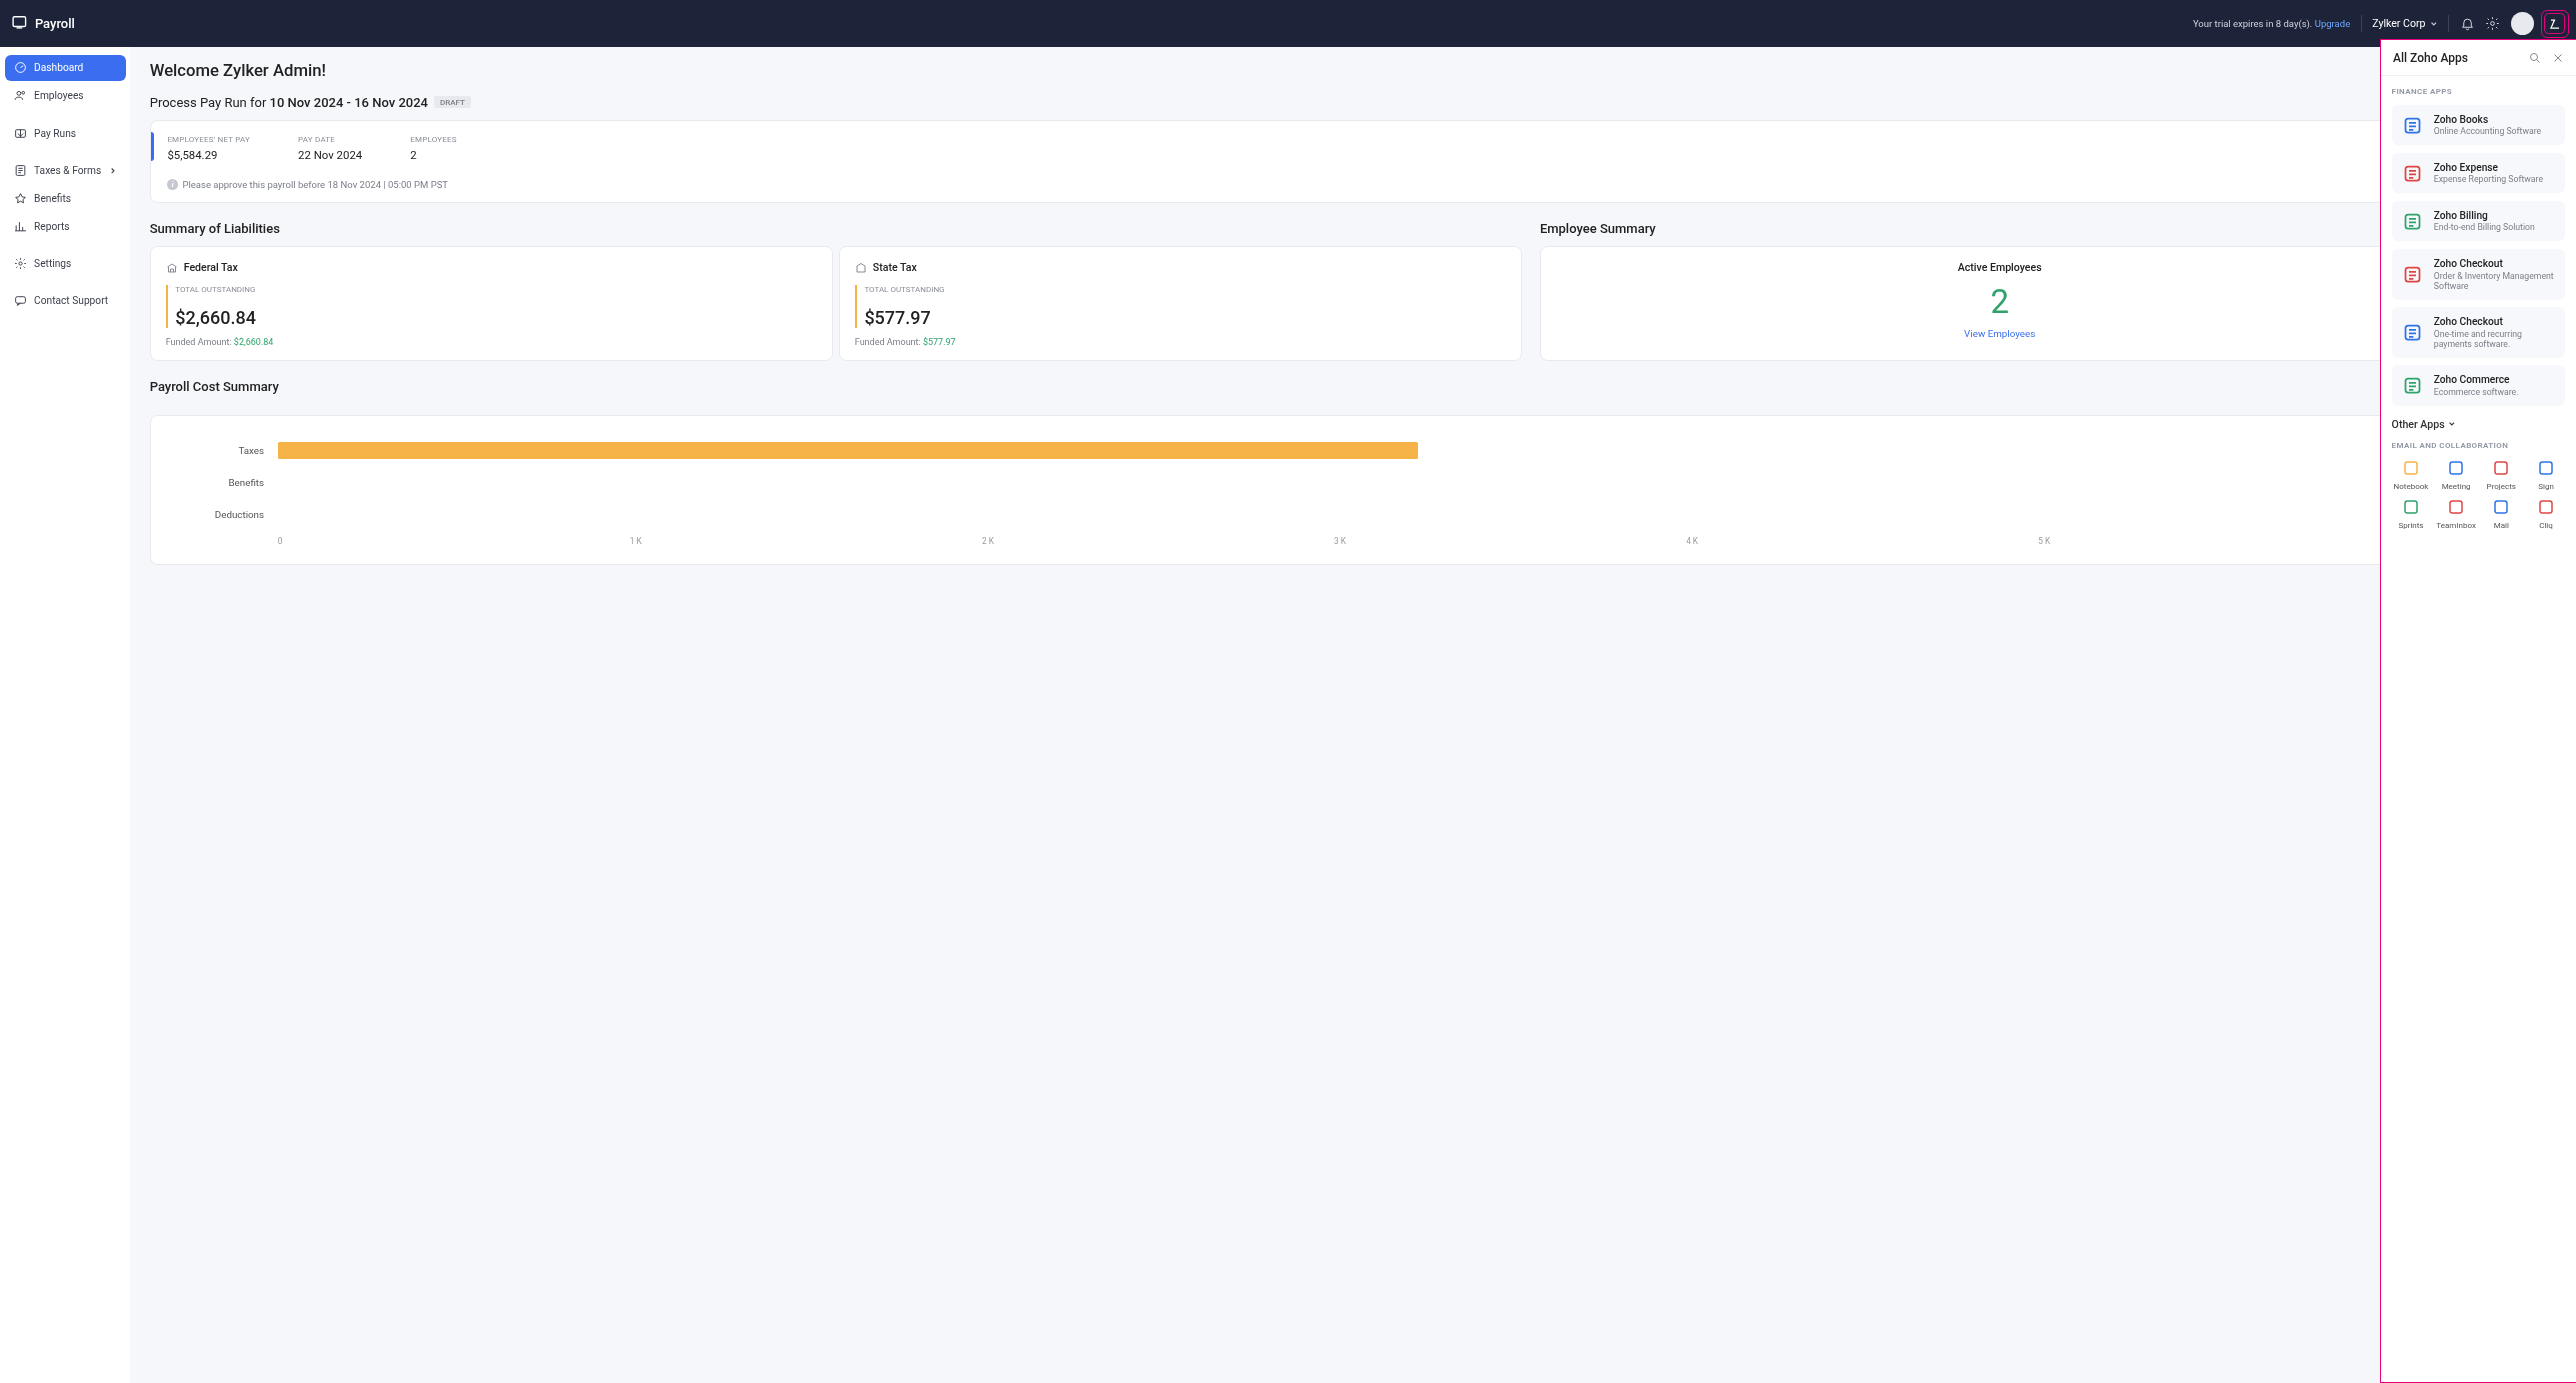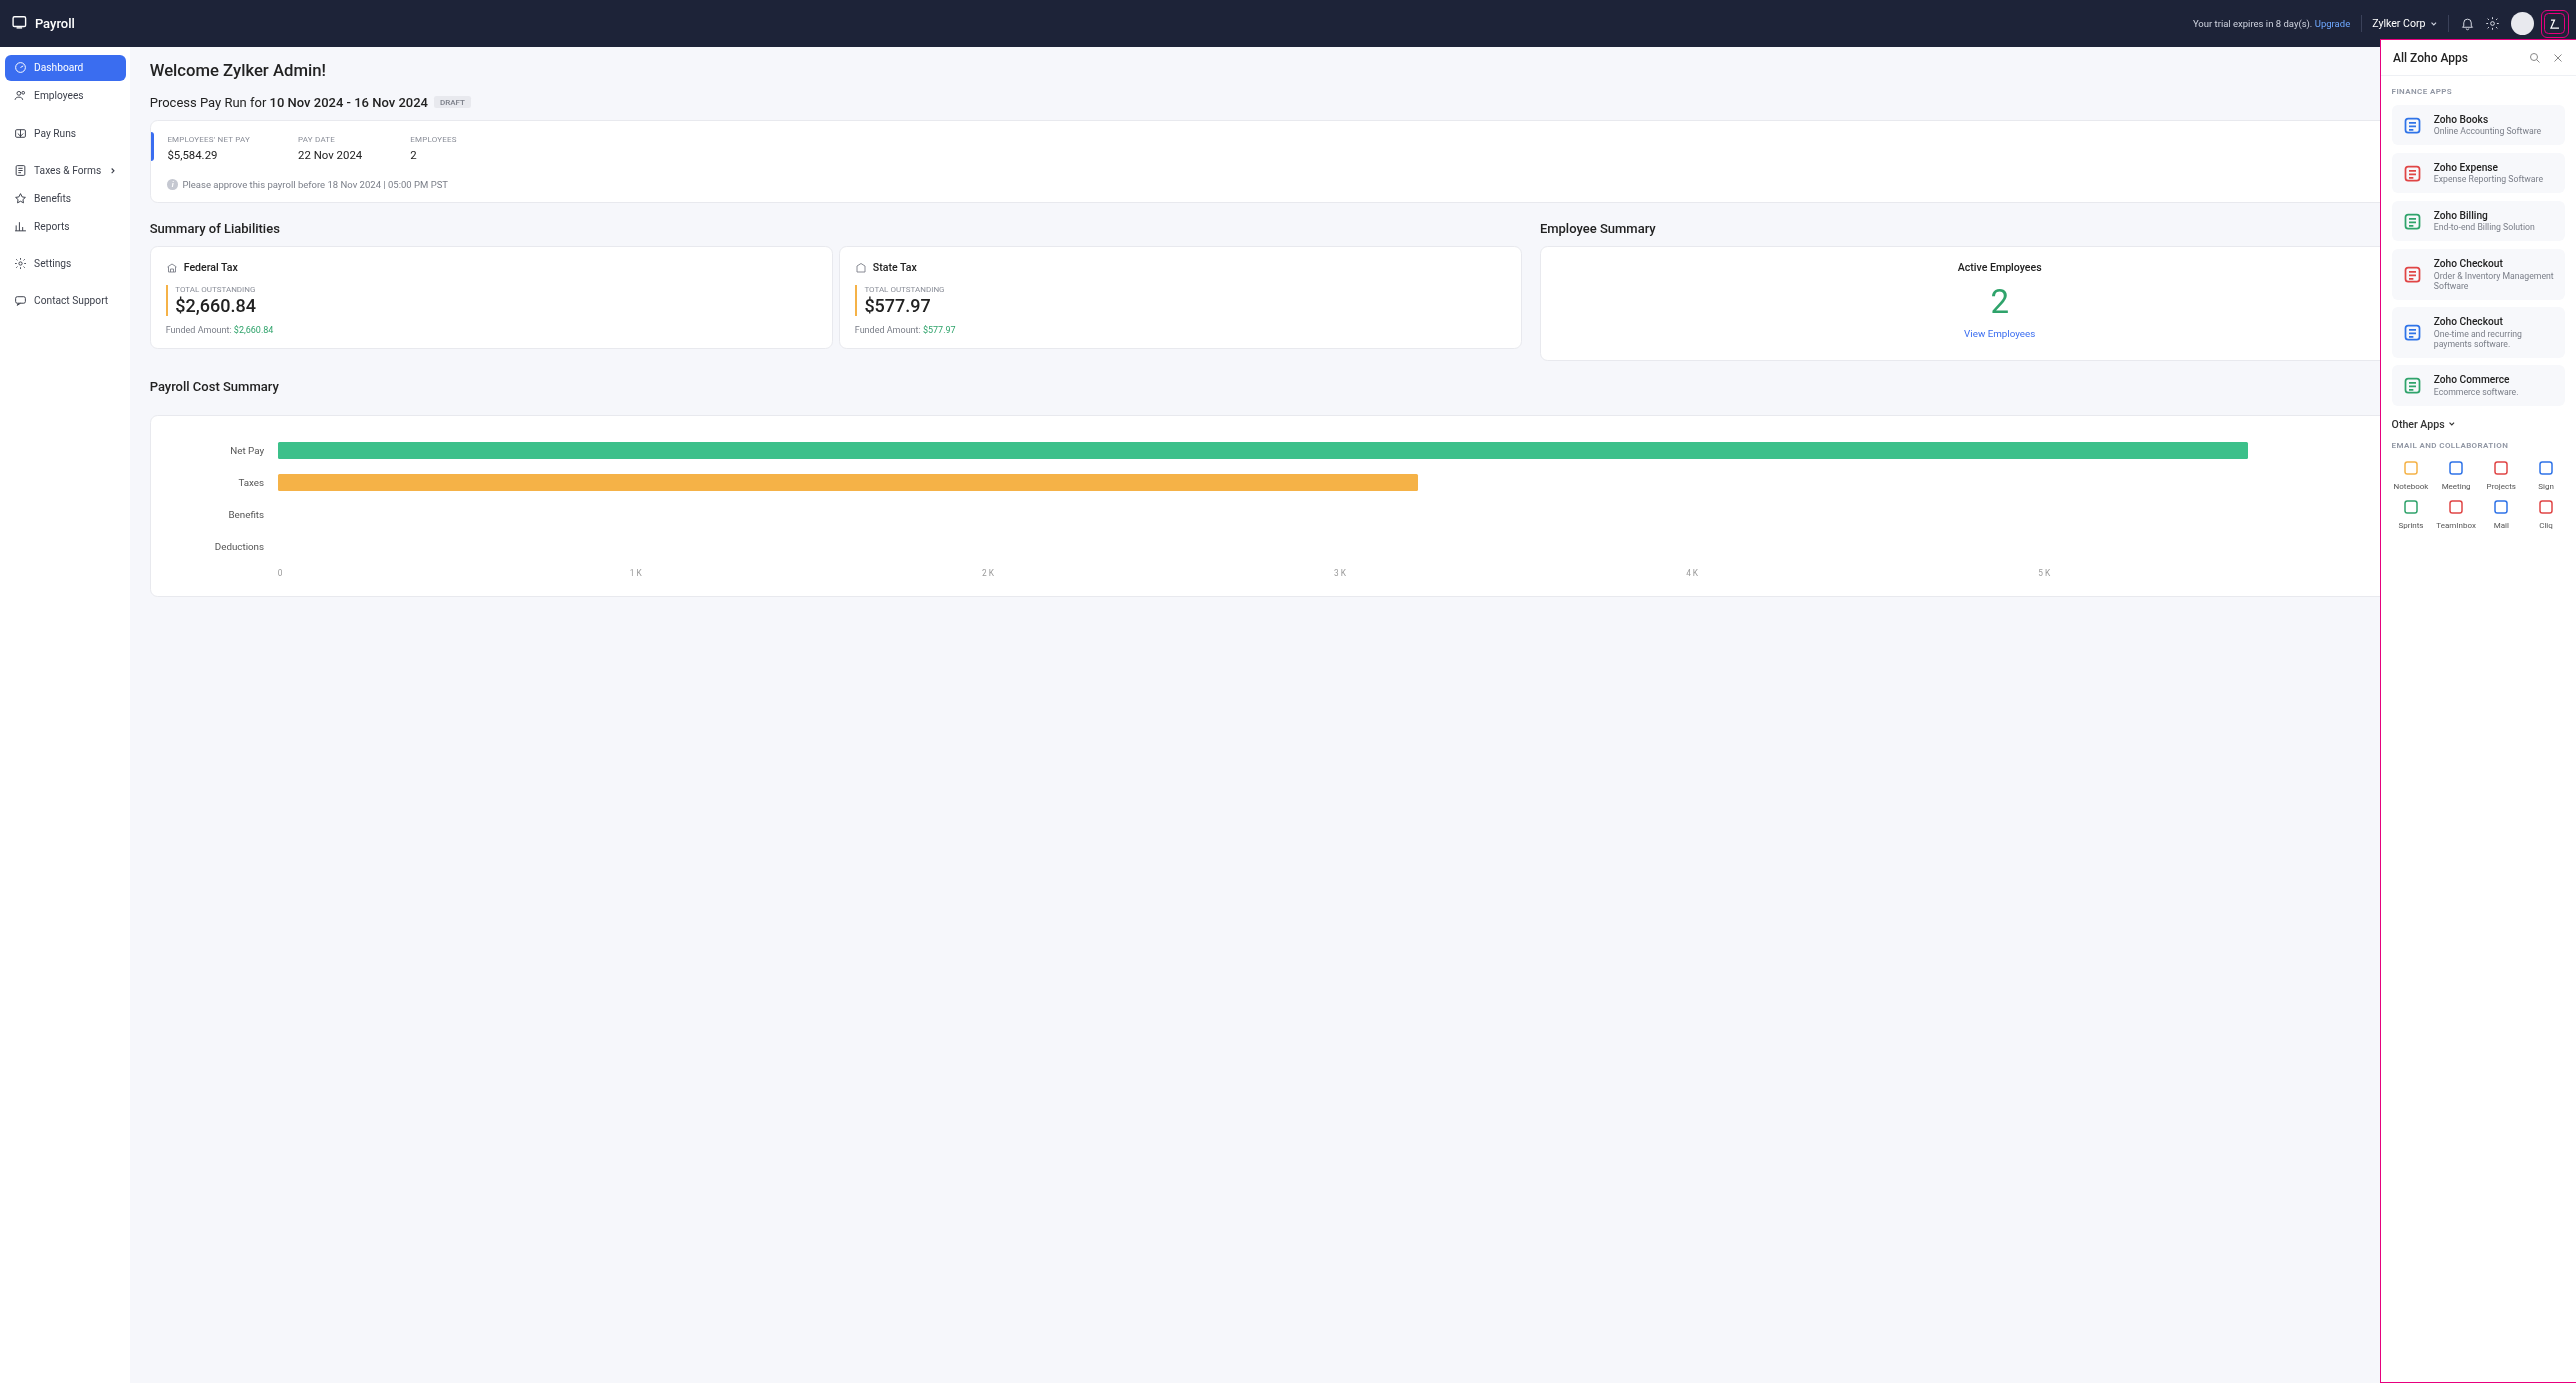--- a/index.html
+++ b/index.html
@@ -41,21 +41,21 @@
 .info-icon { width:10.6px; height:10.6px; border-radius:50%; background:#c5c8d1; color:#fff; display:inline-flex; align-items:center; justify-content:center; font-size:7.6px; font-style:italic; font-weight:700;}
 
 .row2 { display: flex; gap: 18px; margin-bottom: 18px; }
 .section-title { font-size: 13px; font-weight: 500; margin-bottom: 10.6px; }
 .liab-wrap { flex: 1.35; }
 .liab-cards { display: flex; gap: 6px; }
 .liab-card { background: #fff; border: 0.8px solid #e8e9ee; border-radius: 7.6px; padding: 13.6px 15px; flex: 1; }
 .liab-head { display: flex; align-items: center; gap: 6px; font-size: 10.6px; font-weight: 500; margin-bottom: 10.6px; }
 .liab-icon { width:12px; height:12px; color:#7a7e88;}
 .liab-body { border-left: 2.3px solid #f5b247; padding-left: 7.6px; margin-bottom: 9px; }
-.liab-sub { font-size: 8px; color: #8a8e98; margin-bottom: 1px; }
+.liab-sub { font-size: 8px; color: #8a8e98; margin-bottom: 13px; }
 .liab-amt { font-size: 18px; font-weight: 500; }
 .liab-funded { font-size: 9px; color: #7a7e88; }
 .liab-funded .v { color: #2fa36b; }
 
 .emp-wrap { flex: 1; }
 .emp-card { background: #fff; border: 0.8px solid #e8e9ee; border-radius: 7.6px; padding: 13.6px 15px; display: flex; gap: 15px;}
 .emp-left { flex:1; text-align:center;}
 .emp-title { font-size: 10.6px; font-weight: 500; margin-bottom: 7.6px; }
 .emp-count { font-size: 33px; color: #2fa36b; font-weight: 400; margin-bottom: 7.6px;}
 .emp-link { color: #3a6df0; font-size: 9.8px; cursor: pointer; }
@@ -298,26 +298,20 @@
         <div class="cost-filter">
           <span>This Year</span>
           <svg width="6.8" height="6.8" viewBox="0 0 10 10">
               <path d="M2 3.5l3 3 3-3" fill="#555"></path>
             </svg>
         </div>
       </div>
       <div class="cost-card">
         <div class="cost-chart" id="cost-chart">
             <div class="cost-row">
-              <div class="cost-cat">Net Pay</div>
-              <div class="cost-bar-track">
-                <div class="cost-bar" style="width: 93.2545%; background: rgb(60, 192, 138);"></div>
-              </div>
-            </div>
-            <div class="cost-row">
               <div class="cost-cat">Taxes</div>
               <div class="cost-bar-track">
                 <div class="cost-bar" style="width: 53.9802%; background: rgb(245, 178, 71);"></div>
               </div>
             </div>
             <div class="cost-row">
               <div class="cost-cat">Benefits</div>
               <div class="cost-bar-track">
                 <div class="cost-bar" style="width: 0%; background: rgb(109, 143, 232);"></div>
               </div>

